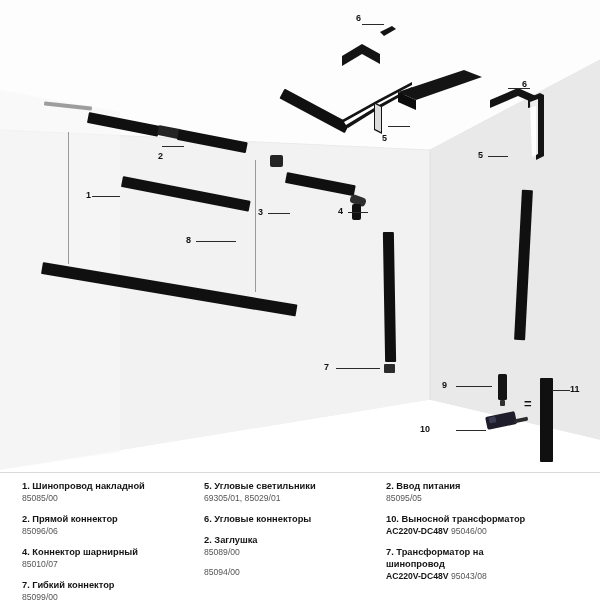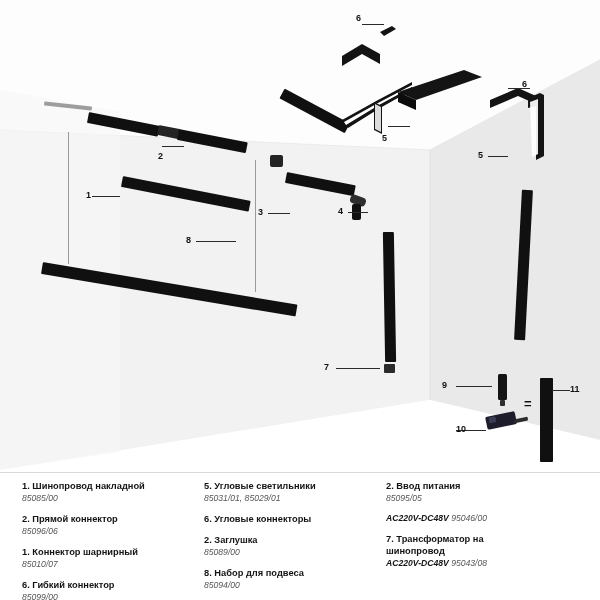--- a/index.html
+++ b/index.html
@@ -116,21 +116,20 @@
     font-size: 9.3px;
     font-weight: bold;
     color: #141414;
     line-height: 12px;
   }
   .legend-code {
     font-size: 8.6px;
     color: #555;
     line-height: 11px;
     margin-top: 1px;
-    font-style: italic;
   }
   .legend-code b {
     color: #141414;
     font-weight: bold;
   }
 </style>
 </head>
 <body>
 
 <div id="page">
@@ -245,72 +244,72 @@
     <div class="num" style="left:158px; top:151px;">2</div>
     <div class="num" style="left:258px; top:207px;">3</div>
     <div class="num" style="left:338px; top:206px;">4</div>
     <div class="num" style="left:382px; top:133px;">5</div>
     <div class="num" style="left:478px; top:150px;">5</div>
     <div class="num" style="left:356px; top:13px;">6</div>
     <div class="num" style="left:522px; top:79px;">6</div>
     <div class="num" style="left:324px; top:362px;">7</div>
     <div class="num" style="left:186px; top:235px;">8</div>
     <div class="num" style="left:442px; top:380px;">9</div>
-    <div class="num" style="left:456px; top:424px;">10</div>
+    <div class="num" style="left:420px; top:424px;">10</div>
     <div class="num" style="left:570px; top:384px;">11</div>
 
   </div>
 
   <div class="legend-sep"></div>
 
   <div class="legend">
 
     <div class="legend-col">
       <div class="legend-item">
         <div class="legend-name">1. Шинопровод накладной</div>
         <div class="legend-code"><b></b> <span>85085/00</span></div>
       </div>
       <div class="legend-item">
         <div class="legend-name">2. Прямой коннектор</div>
         <div class="legend-code"><b></b> <span>85096/06</span></div>
       </div>
       <div class="legend-item">
-        <div class="legend-name">1. Коннектор шарнирный</div>
+        <div class="legend-name">4. Коннектор шарнирный</div>
         <div class="legend-code"><b></b> <span>85010/07</span></div>
       </div>
       <div class="legend-item">
-        <div class="legend-name">6. Гибкий коннектор</div>
+        <div class="legend-name">7. Гибкий коннектор</div>
         <div class="legend-code"><b></b> <span>85099/00</span></div>
       </div>
     </div>
 
     <div class="legend-col">
       <div class="legend-item">
         <div class="legend-name">5. Угловые светильники</div>
-        <div class="legend-code"><b></b> <span>85031/01, 85029/01</span></div>
+        <div class="legend-code"><b></b> <span>69305/01, 85029/01</span></div>
       </div>
       <div class="legend-item">
         <div class="legend-name">6. Угловые коннекторы</div>
       </div>
       <div class="legend-item">
         <div class="legend-name">2. Заглушка</div>
         <div class="legend-code"><b></b> <span>85089/00</span></div>
       </div>
       <div class="legend-item">
-        <div class="legend-name">8. Набор для подвеса</div>
         <div class="legend-code"><b></b> <span>85094/00</span></div>
       </div>
     </div>
 
     <div class="legend-col">
       <div class="legend-item">
         <div class="legend-name">2. Ввод питания</div>
         <div class="legend-code"><b></b> <span>85095/05</span></div>
       </div>
       <div class="legend-item">
+        <div class="legend-name">10. Выносной трансформатор</div>
         <div class="legend-code"><b>AC220V-DC48V</b> <span>95046/00</span></div>
       </div>
       <div class="legend-item">
         <div class="legend-name">7. Трансформатор на шинопровод</div>
         <div class="legend-code"><b>AC220V-DC48V</b> <span>95043/08</span></div>
       </div>
     </div>
 
   </div>
 

